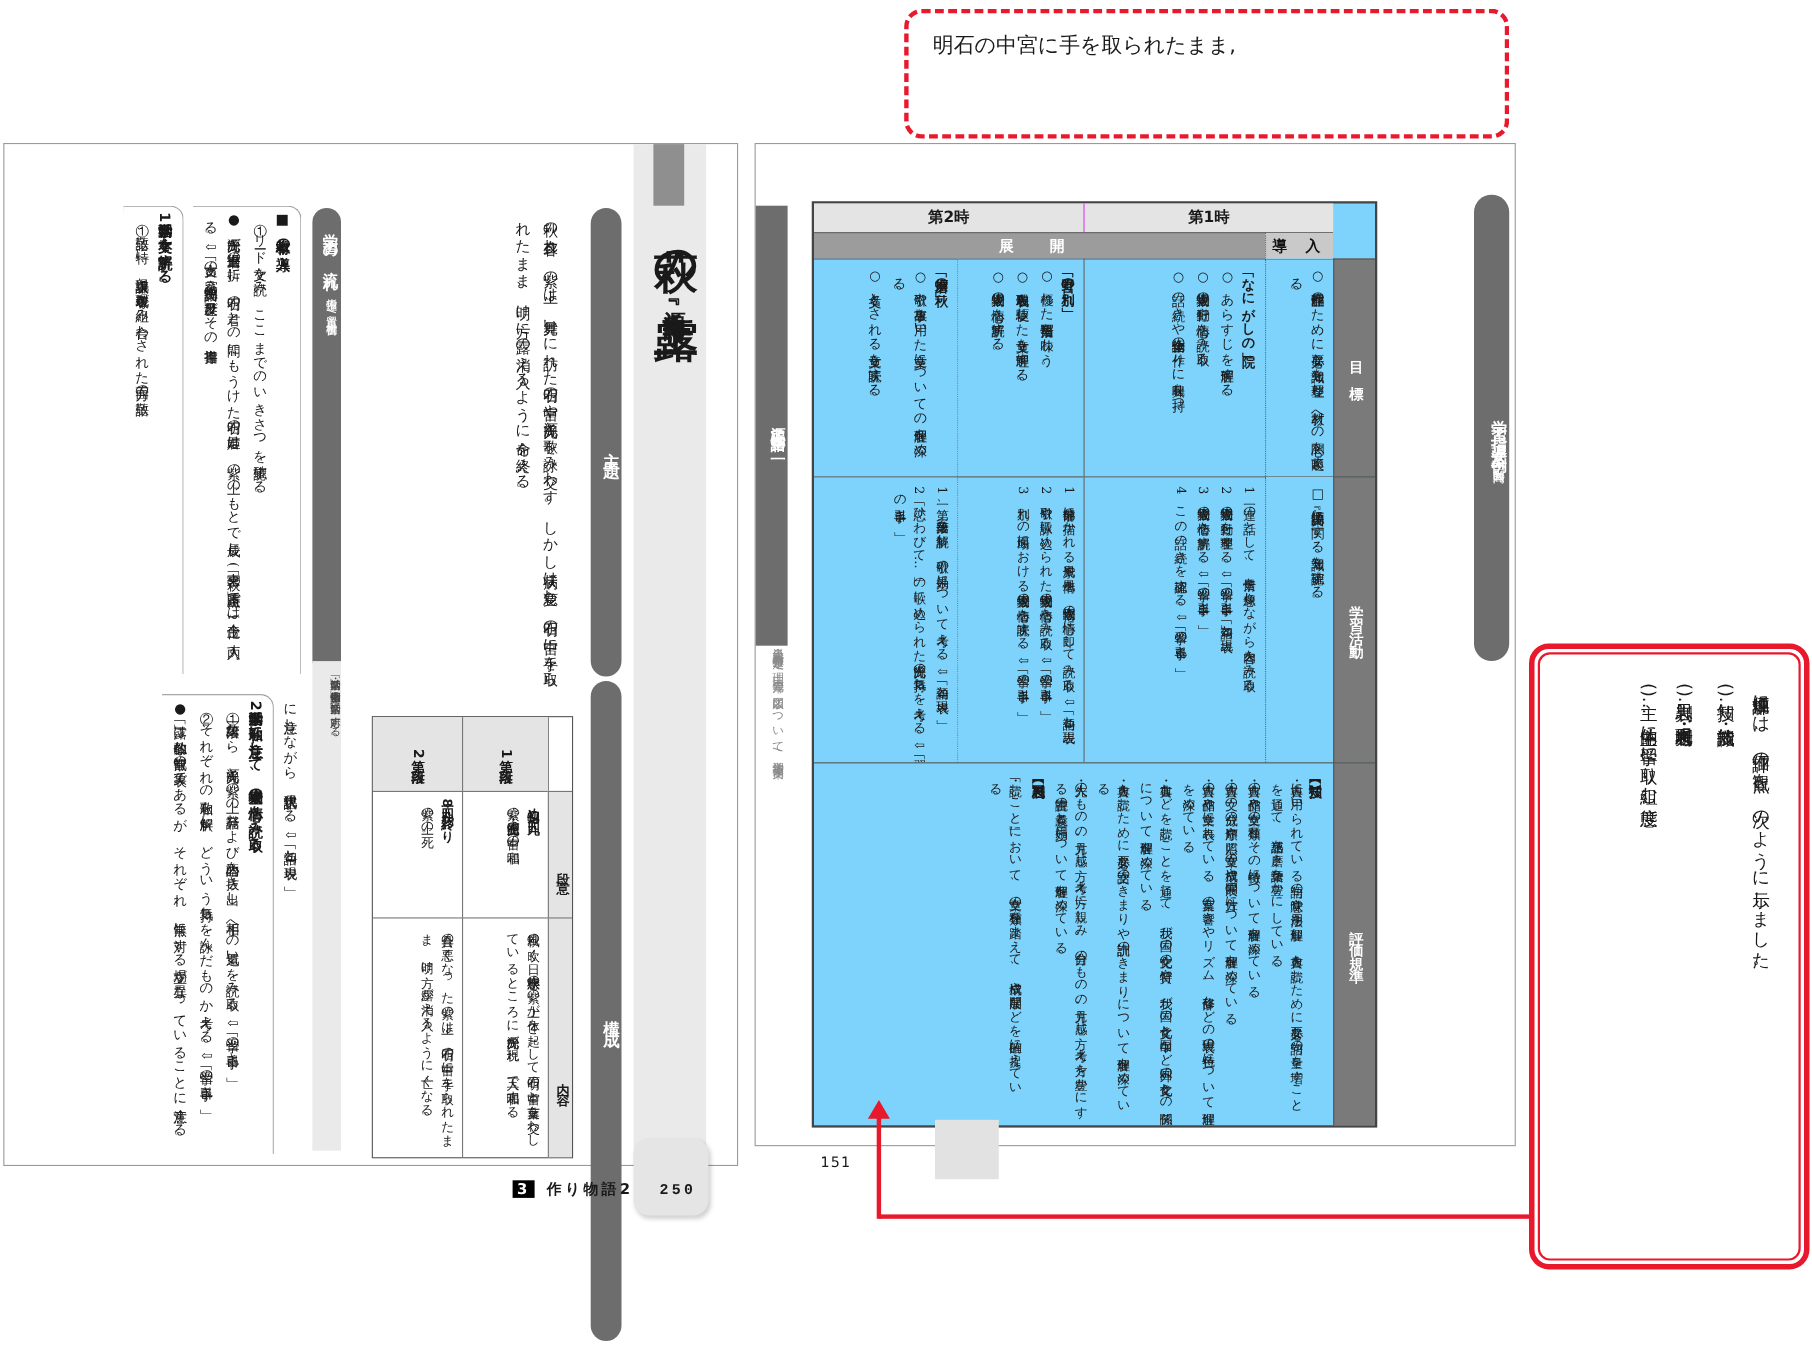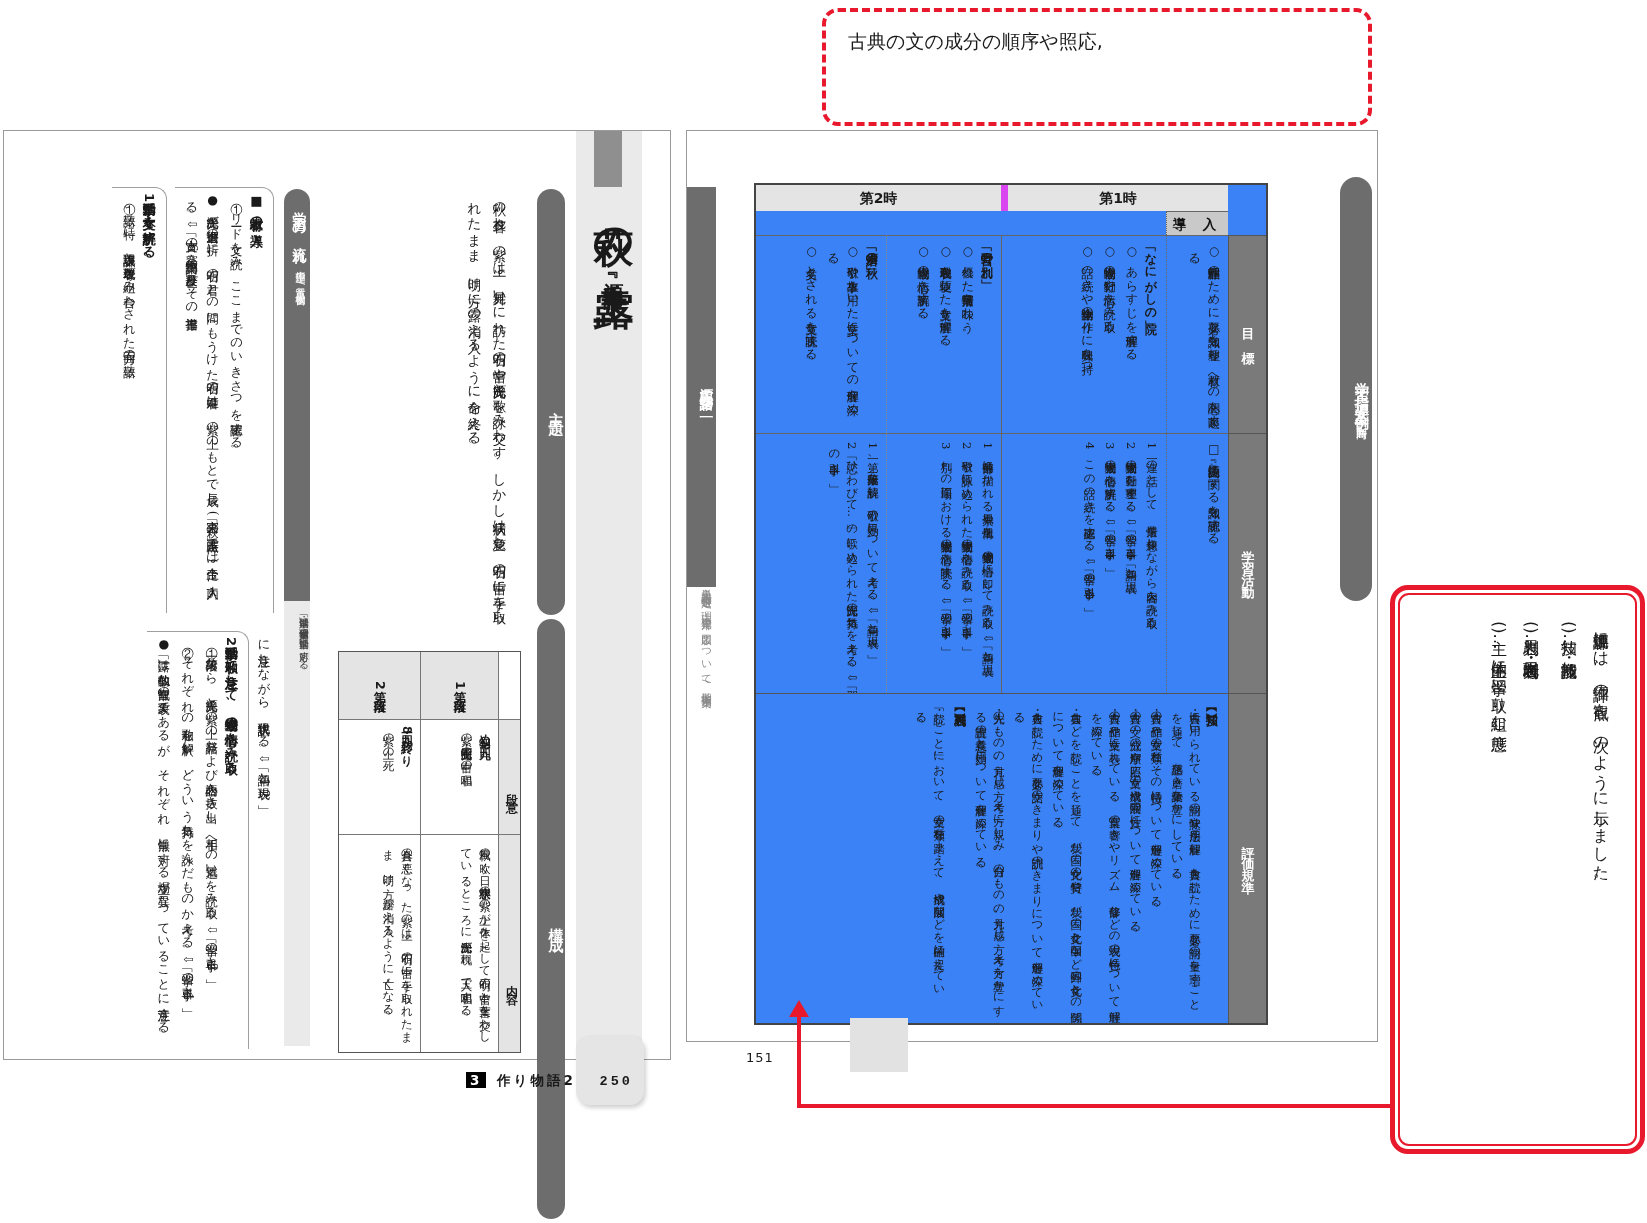--- a/index.html
+++ b/index.html
@@ -25,21 +25,21 @@
   .body-t{font-size:12.3px;line-height:1.7;}
   .redline{position:absolute;background:#e8192c;}
 </style>
 </head>
 <body>
 
 <div id="canvas">
 
   <div class="abs sans" style="left:822px;top:8px;width:498px;height:86px;border:4px dashed #e8192c;border-radius:16px;
               padding:12px 22px;font-size:19px;line-height:1.8;background:#fff;">
-    <div>古典の文の成分の順序や照応,</div>
+    <div>明石の中宮に手を取られたまま,</div>
   </div>
 
   <div class="page" style="left:3px;top:130px;width:666px;height:928px;overflow:visible;">
 
     <div class="abs" style="left:572px;top:0;width:66px;height:928px;background:#eaeaea;"></div>
     <div class="abs" style="left:590px;top:0;width:28px;height:56px;background:#8f8f8f;"></div>
     <div class="abs vt" style="left:572px;top:64px;width:66px;height:620px;text-align:start;">
       <span style="font-size:40px;font-weight:bold;letter-spacing:6px;">萩の上露</span><span style="font-size:20px;font-weight:bold;letter-spacing:2px;">『源氏物語』</span>
     </div>
 
@@ -135,24 +135,26 @@
     <div class="abs graybar vt sans" style="left:0;top:56px;width:29px;height:386px;font-size:13.5px;font-weight:bold;
                 letter-spacing:3px;padding-top:14px;text-align:center;">
       <span>源氏物語(二)</span>
     </div>
     <div class="abs vt" style="left:3px;top:450px;width:24px;height:445px;font-size:10.5px;color:#8a8a8a;letter-spacing:1px;">単元設定・教材選定の理由/単元扉の図版について/学習指導案例</div>
 
     <div class="abs graybar vt sans" style="left:653px;top:46px;width:32px;height:404px;border-radius:16px;padding-top:20px;text-align:center;">
       <span style="font-size:14.5px;font-weight:bold;letter-spacing:7px;">学習指導案例</span><span style="font-size:10.5px;letter-spacing:1px;">(配当六時間)</span>
     </div>
 
-    <div class="abs" style="left:51px;top:52px;width:510px;height:838px;border:2px solid #444;box-sizing:content-box;background:#3b82f6;margin-left:16px;">
+    <div class="abs" style="left:51px;top:52px;width:510px;height:838px;border:2px solid #444;box-sizing:content-box;background:#7dd3fc;">
 
       <div class="cell hd sans" style="left:0;top:0;width:245px;height:26px;font-size:14px;text-align:center;line-height:26px;">第2時</div>
-      <div class="cell hd sans" style="left:245px;top:0;width:227px;height:26px;font-size:14px;text-align:center;line-height:26px;border-left:7px solid #d946ef;">第1時</div>
+      <div class="cell hd sans" style="left:245px;top:0;width:227px;height:26px;font-size:14px;text-align:center;line-height:26px;border-left:1px solid #d946ef;">第1時</div>
+      <div class="cell sans" style="left:0;top:26px;width:410px;height:24px;background:#9c9c9c;color:#fff;font-weight:bold;
+                  font-size:13.5px;text-align:center;line-height:24px;letter-spacing:14px;border-top:1px solid #666;">展 開</div>
       <div class="cell sans" style="left:410px;top:26px;width:62px;height:24px;background:#c9c9c9;color:#111;font-weight:bold;
                   font-size:13.5px;text-align:center;line-height:24px;letter-spacing:6px;border-top:1px solid #666;border-left:1px dotted #666;">導 入</div>
 
       <div class="cell rowhead vtxt sans" style="left:472px;top:50px;width:38px;height:198px;border-left:1px solid #555;border-top:1px solid #555;
                   font-size:13px;letter-spacing:10px;display:flex;align-items:center;justify-content:center;">目 標</div>
       <div class="cell rowhead vtxt sans" style="left:472px;top:248px;width:38px;height:260px;border-left:1px solid #555;border-top:1px solid #555;
                   font-size:13px;letter-spacing:12px;display:flex;align-items:center;justify-content:center;">学習活動</div>
       <div class="cell rowhead vtxt sans" style="left:472px;top:508px;width:38px;height:330px;border-left:1px solid #555;border-top:1px solid #555;
                   font-size:13px;letter-spacing:12px;display:flex;align-items:center;justify-content:center;">評価規準</div>
 

